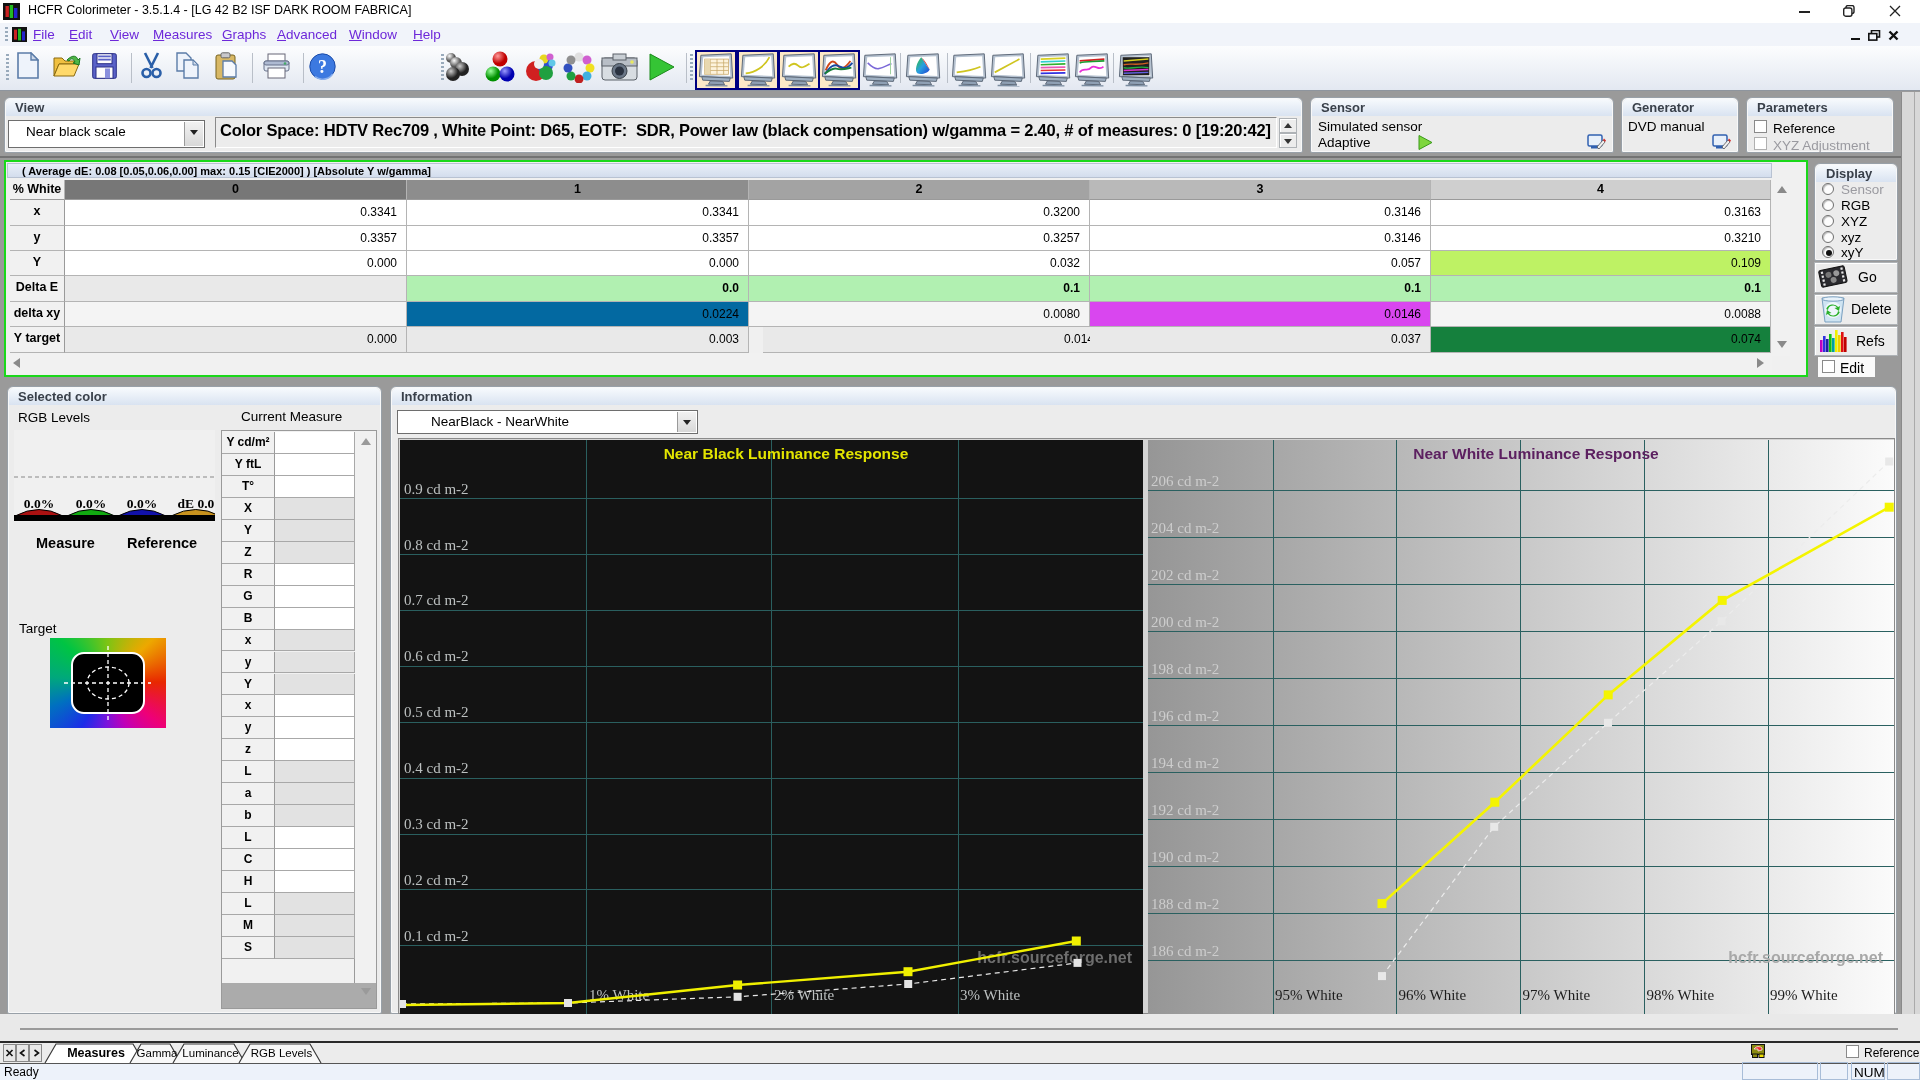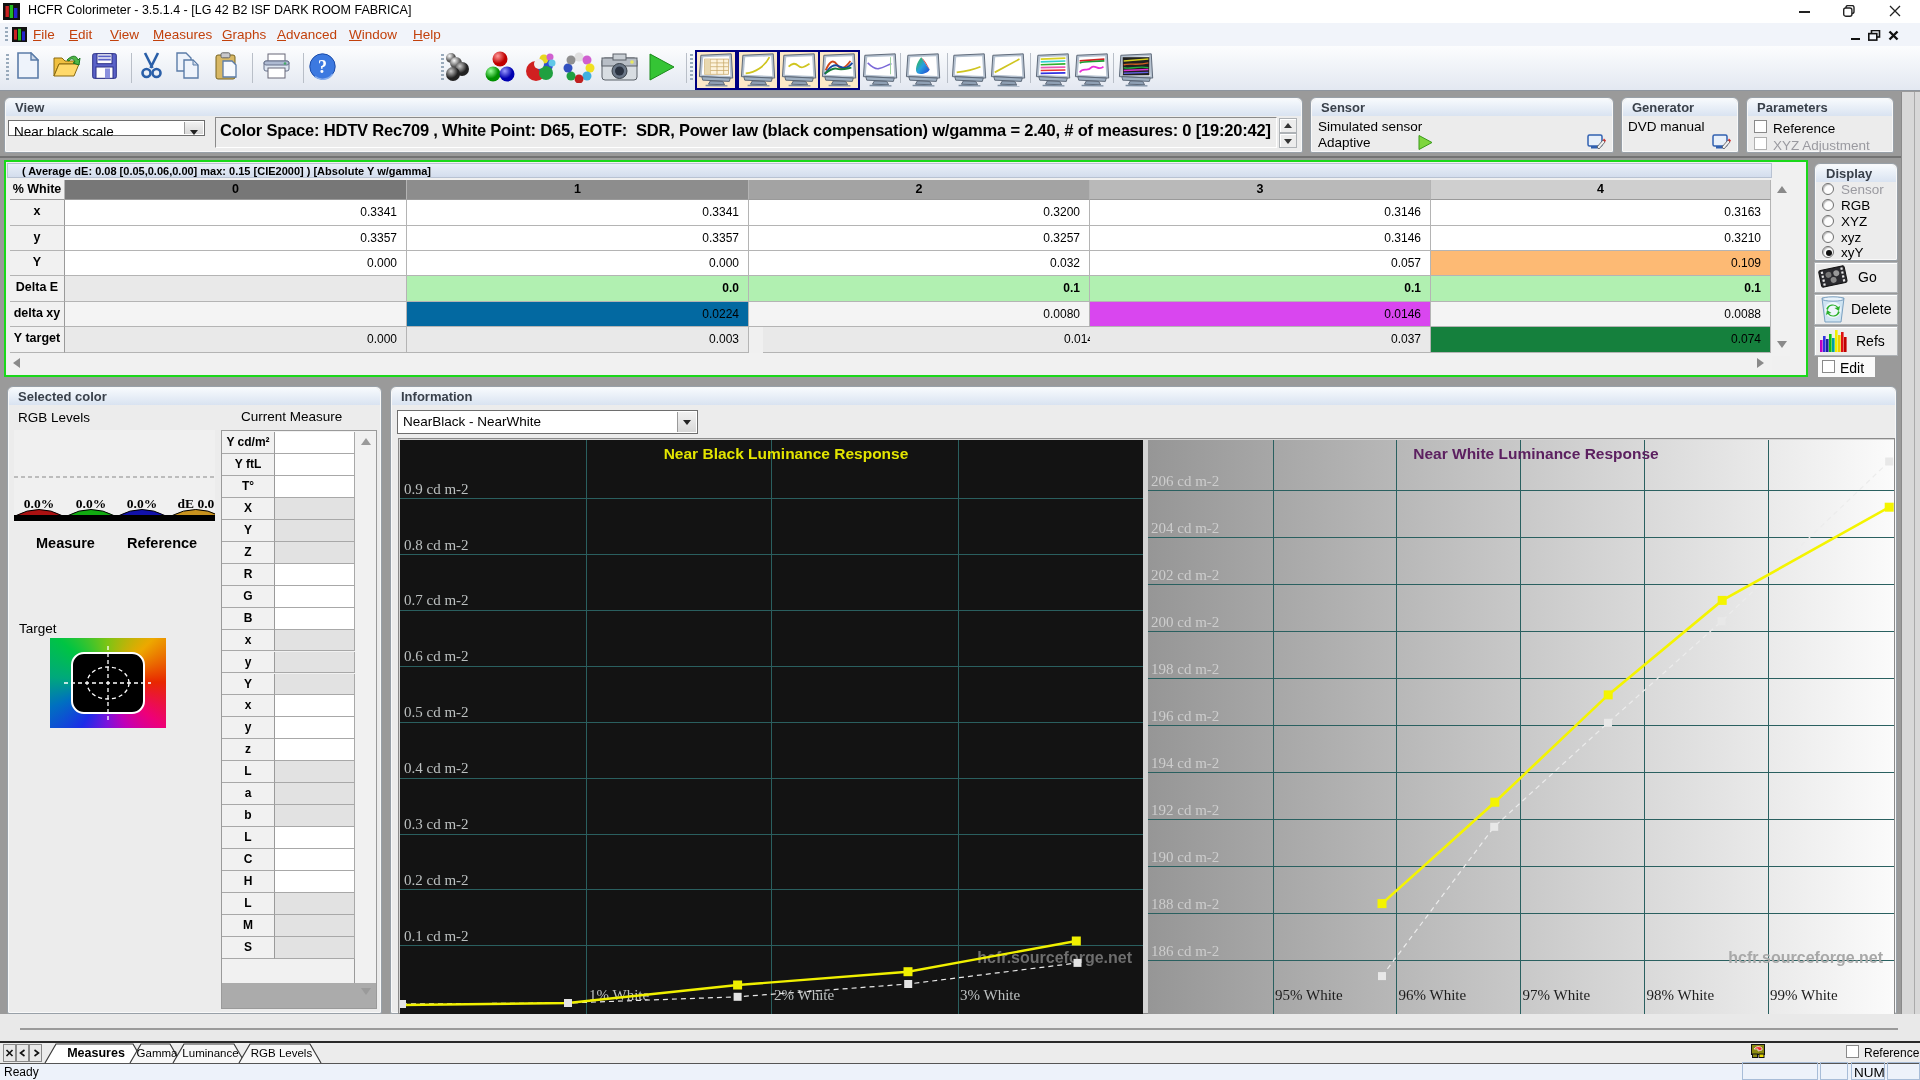--- a/index.html
+++ b/index.html
@@ -1,20 +1,20 @@
 <!DOCTYPE html>
 <html><head><meta charset="utf-8"><style>
 *{margin:0;padding:0;box-sizing:border-box;}
 html,body{width:1920px;height:1080px;overflow:hidden;}
 body{font-family:"Liberation Sans",sans-serif;background:#9a9a9a;position:relative;}
 .ab{position:absolute;}
 #titlebar{left:0;top:0;width:1920px;height:23px;background:#ffffff;}
 #menubar{left:0;top:23px;width:1920px;height:23px;background:#f1f4fa;}
 #toolbar{left:0;top:46px;width:1920px;height:45px;background:linear-gradient(#fcfdfe,#e3e8f1);border-bottom:1px solid #8e959e;}
-.mi{position:absolute;top:4px;font-size:13.5px;color:#c2410c;}
+.mi{position:absolute;top:4px;font-size:13.5px;color:#6d28d9;}
 .mi u{text-decoration:underline;}
 .grp{position:absolute;background:#ececec;border:1px solid #98a0a8;border-radius:6px 6px 2px 2px;box-shadow:inset 0 0 0 1px #f8f8f8;}
 .ghd{position:absolute;left:1px;right:1px;top:1px;height:17px;background:linear-gradient(#f7fafd,#d9e3f1);border-radius:5px 5px 0 0;font-weight:bold;font-size:13px;color:#39404a;padding:1px 0 0 9px;}
 .dd{position:absolute;background:#ffffff;border:1px solid #6e6e6e;font-size:13.5px;color:#000;}
 .dda{position:absolute;right:1px;top:1px;bottom:1px;width:19px;background:linear-gradient(#f2f2f2,#d8d8d8);border-left:1px solid #9a9a9a;}
 .dda:after{content:"";position:absolute;left:5px;top:8px;border:4px solid transparent;border-top:5px solid #222;}
 .sunk{border-top:1px solid #8a8a8a;border-left:1px solid #8a8a8a;border-bottom:1px solid #ffffff;border-right:1px solid #ffffff;}
 .cell{position:absolute;font-size:12px;color:#000;text-align:right;padding:5px 9px 0 0;border-right:1px solid #b4b4b4;border-bottom:1px solid #b4b4b4;}
 .rlab{position:absolute;font-size:12.5px;font-weight:bold;color:#000;text-align:center;background:#f1f1f1;border-right:1px solid #9a9a9a;border-bottom:1px solid #b4b4b4;padding-top:4px;}
 .chd{position:absolute;font-size:12.5px;font-weight:bold;color:#000;text-align:center;border-right:1px solid #b4b4b4;border-bottom:1px solid #9a9a9a;padding-top:2px;}
@@ -335,21 +335,21 @@
         <path d="M6 21 L32 20" stroke="#6060e0"></path>
       </g>
       <path d="M4 24.5 L34 26 L33 29.5 L5 28.2 Z" fill="#9fb0c2" stroke="#5a6575"></path>
       <path d="M13 29 L26 29.5 L28 33 L11 32.5 Z" fill="#8fa0b4" stroke="#5a6575"></path>
       <path d="M8 33 L31 33.5 L31 34.8 L8 34.5 Z" fill="#7a8ca0"></path>
     </g>
   </svg>
 <div class="grp" style="left:4px;top:97px;width:1299px;height:56px;">
     <div class="ghd">View</div>
   </div>
-<div class="dd" style="left:8px;top:120px;width:197px;height:16px;">
+<div class="dd" style="left:8px;top:120px;width:197px;height:28px;padding-left:12px;">
     <div style="padding:3px 0 0 5px;">Near black scale</div>
     <div class="dda"></div>
   </div>
 <div class="ab sunk" style="left:215px;top:117px;width:1062px;height:31px;background:#ececec;"></div>
 <div class="ab" style="left:220px;top:121px;width:1060px;font-size:16.5px;font-weight:bold;letter-spacing:-0.2px;color:#000;white-space:nowrap;">Color Space: HDTV Rec709 , White Point: D65, EOTF:&nbsp; SDR, Power law (black compensation) w/gamma = 2.40, # of measures: 0 [19:20:42]</div>
 <div class="btn3" style="left:1279px;top:118px;width:18px;height:15px;">
     <div style="margin:4px 0 0 4px;width:0;height:0;border:4px solid transparent;border-bottom:5px solid #333;border-top:none;"></div>
   </div>
 <div class="btn3" style="left:1279px;top:133px;width:18px;height:15px;">
     <div style="margin:5px 0 0 4px;width:0;height:0;border:4px solid transparent;border-top:5px solid #333;border-bottom:none;"></div>
@@ -405,21 +405,21 @@
 <div class="cell" style="left:65px;top:226px;width:342px;height:25px;background:#ffffff;">0.3357</div>
 <div class="cell" style="left:407px;top:226px;width:342px;height:25px;background:#ffffff;">0.3357</div>
 <div class="cell" style="left:749px;top:226px;width:341px;height:25px;background:#ffffff;">0.3257</div>
 <div class="cell" style="left:1090px;top:226px;width:341px;height:25px;background:#ffffff;">0.3146</div>
 <div class="cell" style="left:1431px;top:226px;width:340px;height:25px;background:#ffffff;">0.3210</div>
 <div class="rlab" style="left:10px;top:251px;width:55px;height:25px;">Y</div>
 <div class="cell" style="left:65px;top:251px;width:342px;height:25px;background:#ffffff;">0.000</div>
 <div class="cell" style="left:407px;top:251px;width:342px;height:25px;background:#ffffff;">0.000</div>
 <div class="cell" style="left:749px;top:251px;width:341px;height:25px;background:#ffffff;">0.032</div>
 <div class="cell" style="left:1090px;top:251px;width:341px;height:25px;background:#ffffff;">0.057</div>
-<div class="cell" style="left:1431px;top:251px;width:340px;height:25px;background:#fdba74;">0.109</div>
+<div class="cell" style="left:1431px;top:251px;width:340px;height:25px;background:#bef264;">0.109</div>
 <div class="rlab" style="left:10px;top:276px;width:55px;height:26px;">Delta E</div>
 <div class="cell" style="left:65px;top:276px;width:342px;height:26px;background:#e9e9e9;font-weight:bold;"></div>
 <div class="cell" style="left:407px;top:276px;width:342px;height:26px;background:#b1f0b1;font-weight:bold;">0.0</div>
 <div class="cell" style="left:749px;top:276px;width:341px;height:26px;background:#b1f0b1;font-weight:bold;">0.1</div>
 <div class="cell" style="left:1090px;top:276px;width:341px;height:26px;background:#b1f0b1;font-weight:bold;">0.1</div>
 <div class="cell" style="left:1431px;top:276px;width:340px;height:26px;background:#b1f0b1;font-weight:bold;">0.1</div>
 <div class="rlab" style="left:10px;top:302px;width:55px;height:25px;">delta xy</div>
 <div class="cell" style="left:65px;top:302px;width:342px;height:25px;background:#f4f4f4;"></div>
 <div class="cell" style="left:407px;top:302px;width:342px;height:25px;background:#0369a1;">0.0224</div>
 <div class="cell" style="left:749px;top:302px;width:341px;height:25px;background:#f4f4f4;">0.0080</div>
@@ -580,21 +580,21 @@
 <div class="mlab" style="left:222px;top:936.8px;width:53px;height:21.95px;">S</div>
 <div class="mval" style="left:275px;top:936.8px;width:80px;height:21.95px;background:#e2e2e2;"></div>
 <div class="ab" style="left:222px;top:959px;width:133px;height:24px;background:#f1f1f1;border-right:1px solid #9a9a9a;"></div>
 <div class="ab" style="left:222px;top:983px;width:154px;height:25px;background:#ababab;"></div>
 <div class="ab" style="left:356px;top:432px;width:20px;height:551px;background:#f1f1f1;"></div>
 <div class="ab" style="left:361px;top:438px;width:0;height:0;border:5px solid transparent;border-bottom:7px solid #9a9a9a;border-top:none;"></div>
 <div class="ab" style="left:361px;top:988px;width:0;height:0;border:5px solid transparent;border-top:7px solid #9a9a9a;border-bottom:none;"></div>
 <div class="grp" style="left:390px;top:386px;width:1507px;height:628px;">
     <div class="ghd">Information</div>
   </div>
-<div class="dd" style="left:397px;top:410px;width:301px;height:24px;">
+<div class="dd" style="left:397px;top:410px;width:301px;height:24px;padding-left:28px;">
     <div style="padding:3px 0 0 5px;">NearBlack - NearWhite</div>
     <div class="dda"></div>
   </div>
 <div class="ab" style="left:398px;top:438px;width:1497px;height:576px;border:1px solid #8a8a8a;background:#d4d4d4;"></div>
 <svg class="ab" style="left:400px;top:440px" width="743" height="574" font-family="Liberation Serif,serif">
     <rect width="743" height="574" fill="#131313"></rect>
     <g stroke="#2a5f5f" stroke-width="1" shape-rendering="crispEdges">
       <line x1="0" y1="58.6" x2="743" y2="58.6"></line>
       <line x1="0" y1="114.5" x2="743" y2="114.5"></line>
       <line x1="0" y1="170.4" x2="743" y2="170.4"></line>

